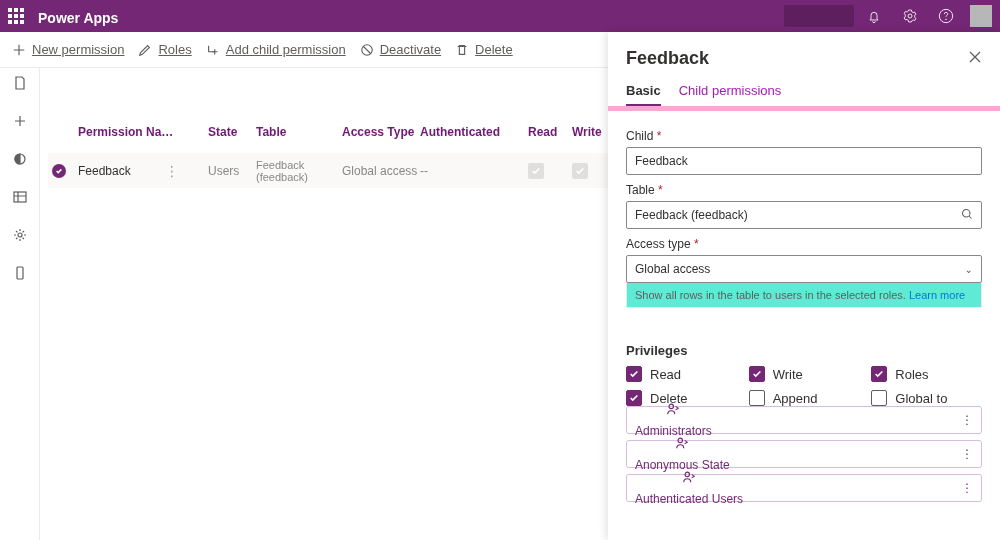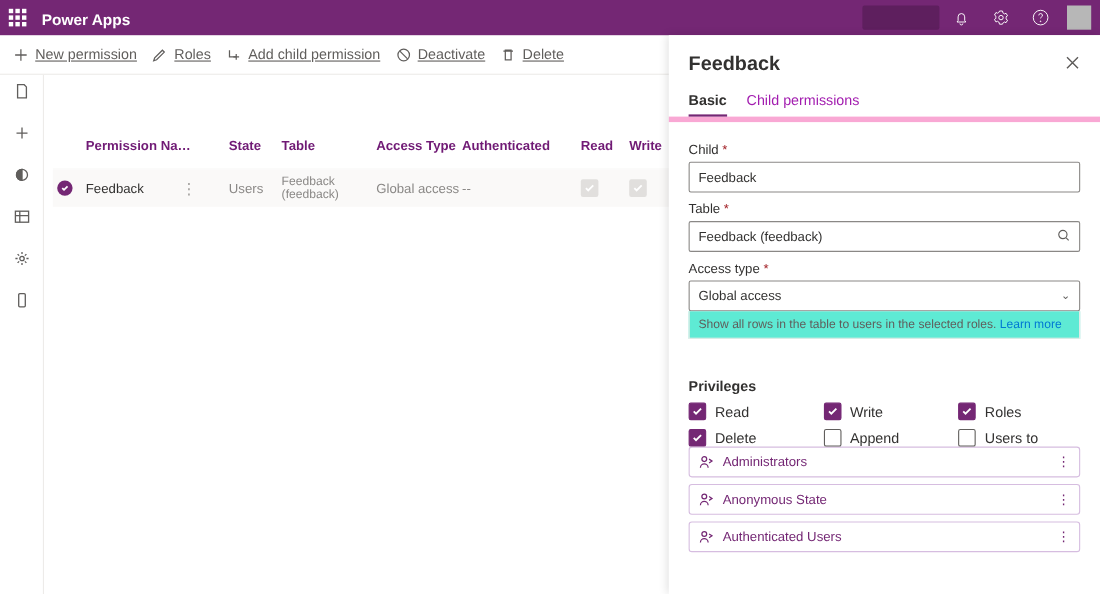--- a/index.html
+++ b/index.html
@@ -57,21 +57,21 @@
   .helpbox a { color: #0078d4; text-decoration: none; cursor: pointer; }
   .section-title { font-weight: 600; font-size: 13px; margin-top: 35px; margin-bottom: 8px; }
   .privs { display: grid; grid-template-columns: repeat(3,1fr); gap: 8px 12px; font-size: 13px; }
   .priv { display: flex; align-items: center; gap: 8px; cursor: pointer; }
   .cb { width: 16px; height: 16px; border: 1px solid #605e5c; border-radius: 2px; display: flex; align-items: center; justify-content: center; }
   .cb.checked { background: #742774; border-color: #742774; }
   .cb.checked svg { stroke: #fff; stroke-width: 2; fill: none; width: 10px; height: 10px; }
   .addroles { display: flex; align-items: center; gap: 6px; color: #605e5c; font-size: 13px; margin-bottom: 8px; cursor: pointer; }
   .addroles svg { width: 13px; height: 13px; stroke: #605e5c; fill: none; stroke-width: 1.4; }
   .rolechip { border: 1px solid #d6bde0; border-radius: 3px; height: 28px; display: flex; align-items: center; justify-content: space-between; padding: 0 8px; margin-bottom: 6px; color: #742774; font-size: 12px; }
-  .rolechip .rleft { display: flex; align-items: center; gap: 8px; }
+  .rolechip .rleft { display: flex; align-items: center; gap: 8px; flex-direction: column; }
   .rolechip svg.person { width: 14px; height: 14px; stroke: #742774; fill: none; stroke-width: 1.3; }
   .rolechip .rmenu { color: #742774; cursor: pointer; }
 </style>
 </head>
 <body>
 
 <div class="header">
   <div class="header-left">
     <div class="waffle">
       <span></span>
@@ -295,21 +295,21 @@
             </svg>
           </div>
           <span>Delete</span>
         </div>
       <div class="priv">
           <div class="cb"></div>
           <span>Append</span>
         </div>
       <div class="priv">
           <div class="cb"></div>
-          <span>Users to</span>
+          <span>Global to</span>
         </div>
     </div>
 
     <div class="rolechip">
       <div class="rleft">
           <svg class="person" viewBox="0 0 16 16">
             <circle cx="6" cy="5" r="2.5"></circle>
             <path d="M2 14c0-2.5 2-4 4-4s4 1.5 4 4"></path>
             <path d="M11 5l3 2-3 2"></path>
           </svg>

